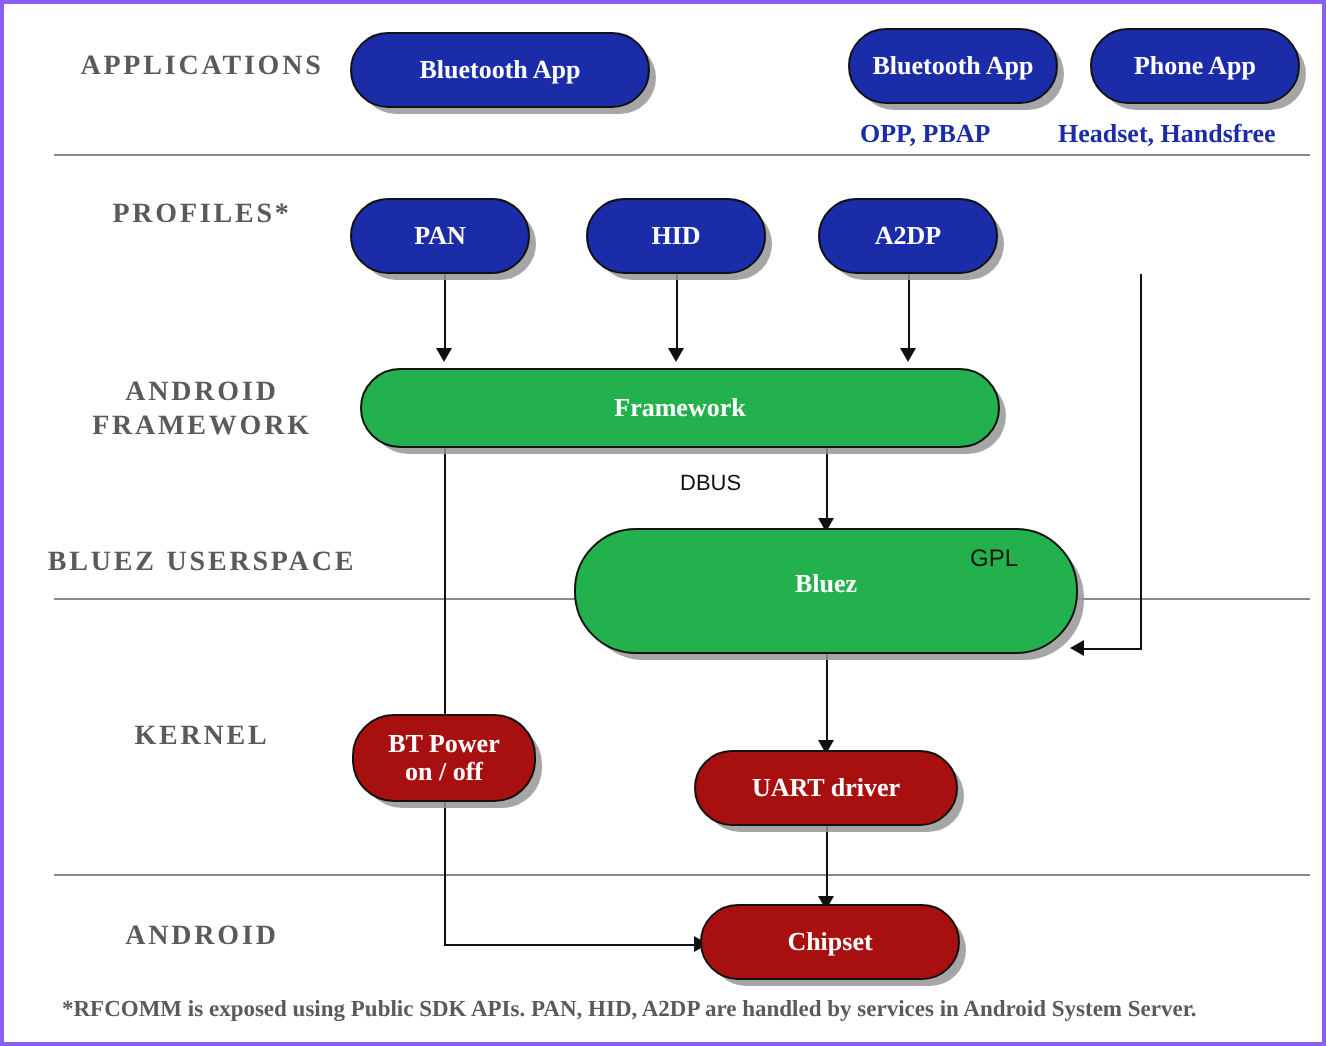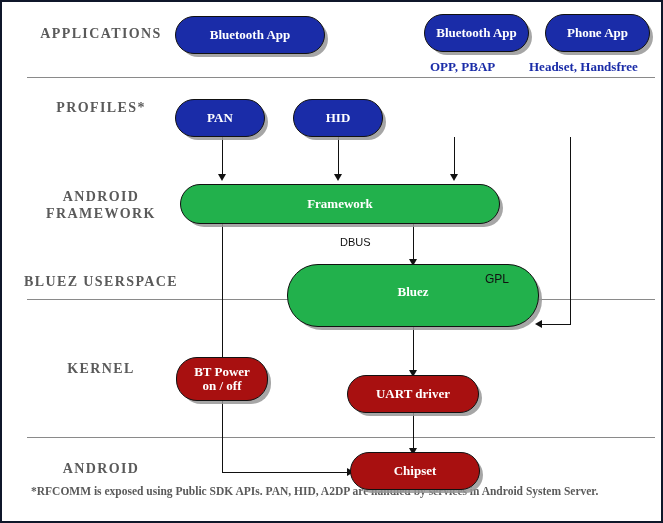--- a/index.html
+++ b/index.html
@@ -5,21 +5,21 @@
   html, body {
     margin: 0;
     padding: 0;
     background: #ffffff;
   }
   #diagram {
     position: relative;
     width: 663px;
     height: 523px;
     background: #ffffff;
-    border: 2px solid #0f172a;
+    border: 2px solid #8b5cf6;
     box-sizing: border-box;
     overflow: hidden;
     font-family: "Liberation Serif", "DejaVu Serif", serif;
   }
 
   
   .layer-label {
     position: absolute;
     color: #5a5a5a;
     font-family: "Liberation Serif", "DejaVu Serif", serif;
@@ -193,30 +193,31 @@
   <div class="node blue" style="left:543px; top:12px; width:105px; height:38px; border-radius:19px;">Phone App</div>
 
   <div class="caption" style="left:428px; top:57px;text-align:center;">OPP, PBAP</div>
 
   <div class="caption" style="left:527px; top:57px;">Headset, Handsfree</div>
 
   <div class="node blue" style="left:173px; top:97px; width:90px; height:38px; border-radius:19px;">PAN</div>
 
   <div class="node blue" style="left:291px; top:97px; width:90px; height:38px; border-radius:19px;">HID</div>
 
+  <div class="node blue" style="left:407px; top:97px; width:90px; height:38px; border-radius:19px;">A2DP</div>
 
 
   <div class="node green" style="left:178px; top:182px; width:320px; height:40px; border-radius:20px;">Framework</div>
 
   <div class="node green" style="left:285px; top:262px; width:252px; height:63px; border-radius:31px;
               align-items:flex-start; padding-top:20px;">Bluez</div>
   <div class="gpl-tag" style="left:483px; top:270px;">GPL</div>
 
   <div class="node red" style="left:174px; top:355px; width:92px; height:44px; border-radius:21px;">BT Power
 on / off</div>
 
   <div class="node red" style="left:345px; top:373px; width:132px; height:38px; border-radius:19px;">UART driver</div>
 
   <div class="node red" style="left:348px; top:450px; width:130px; height:38px; border-radius:19px;">Chipset</div>
 
-  <div class="footnote" style="left:29px; top:483px;">*RFCOMM is exposed using Public SDK APIs. PAN, HID, A2DP are handled by services in Android System Server.</div>
+  <div class="footnote" style="left:29px; top:497px;">*RFCOMM is exposed using Public SDK APIs. PAN, HID, A2DP are handled by services in Android System Server.</div>
 
 </div>
 
 </body></html>

